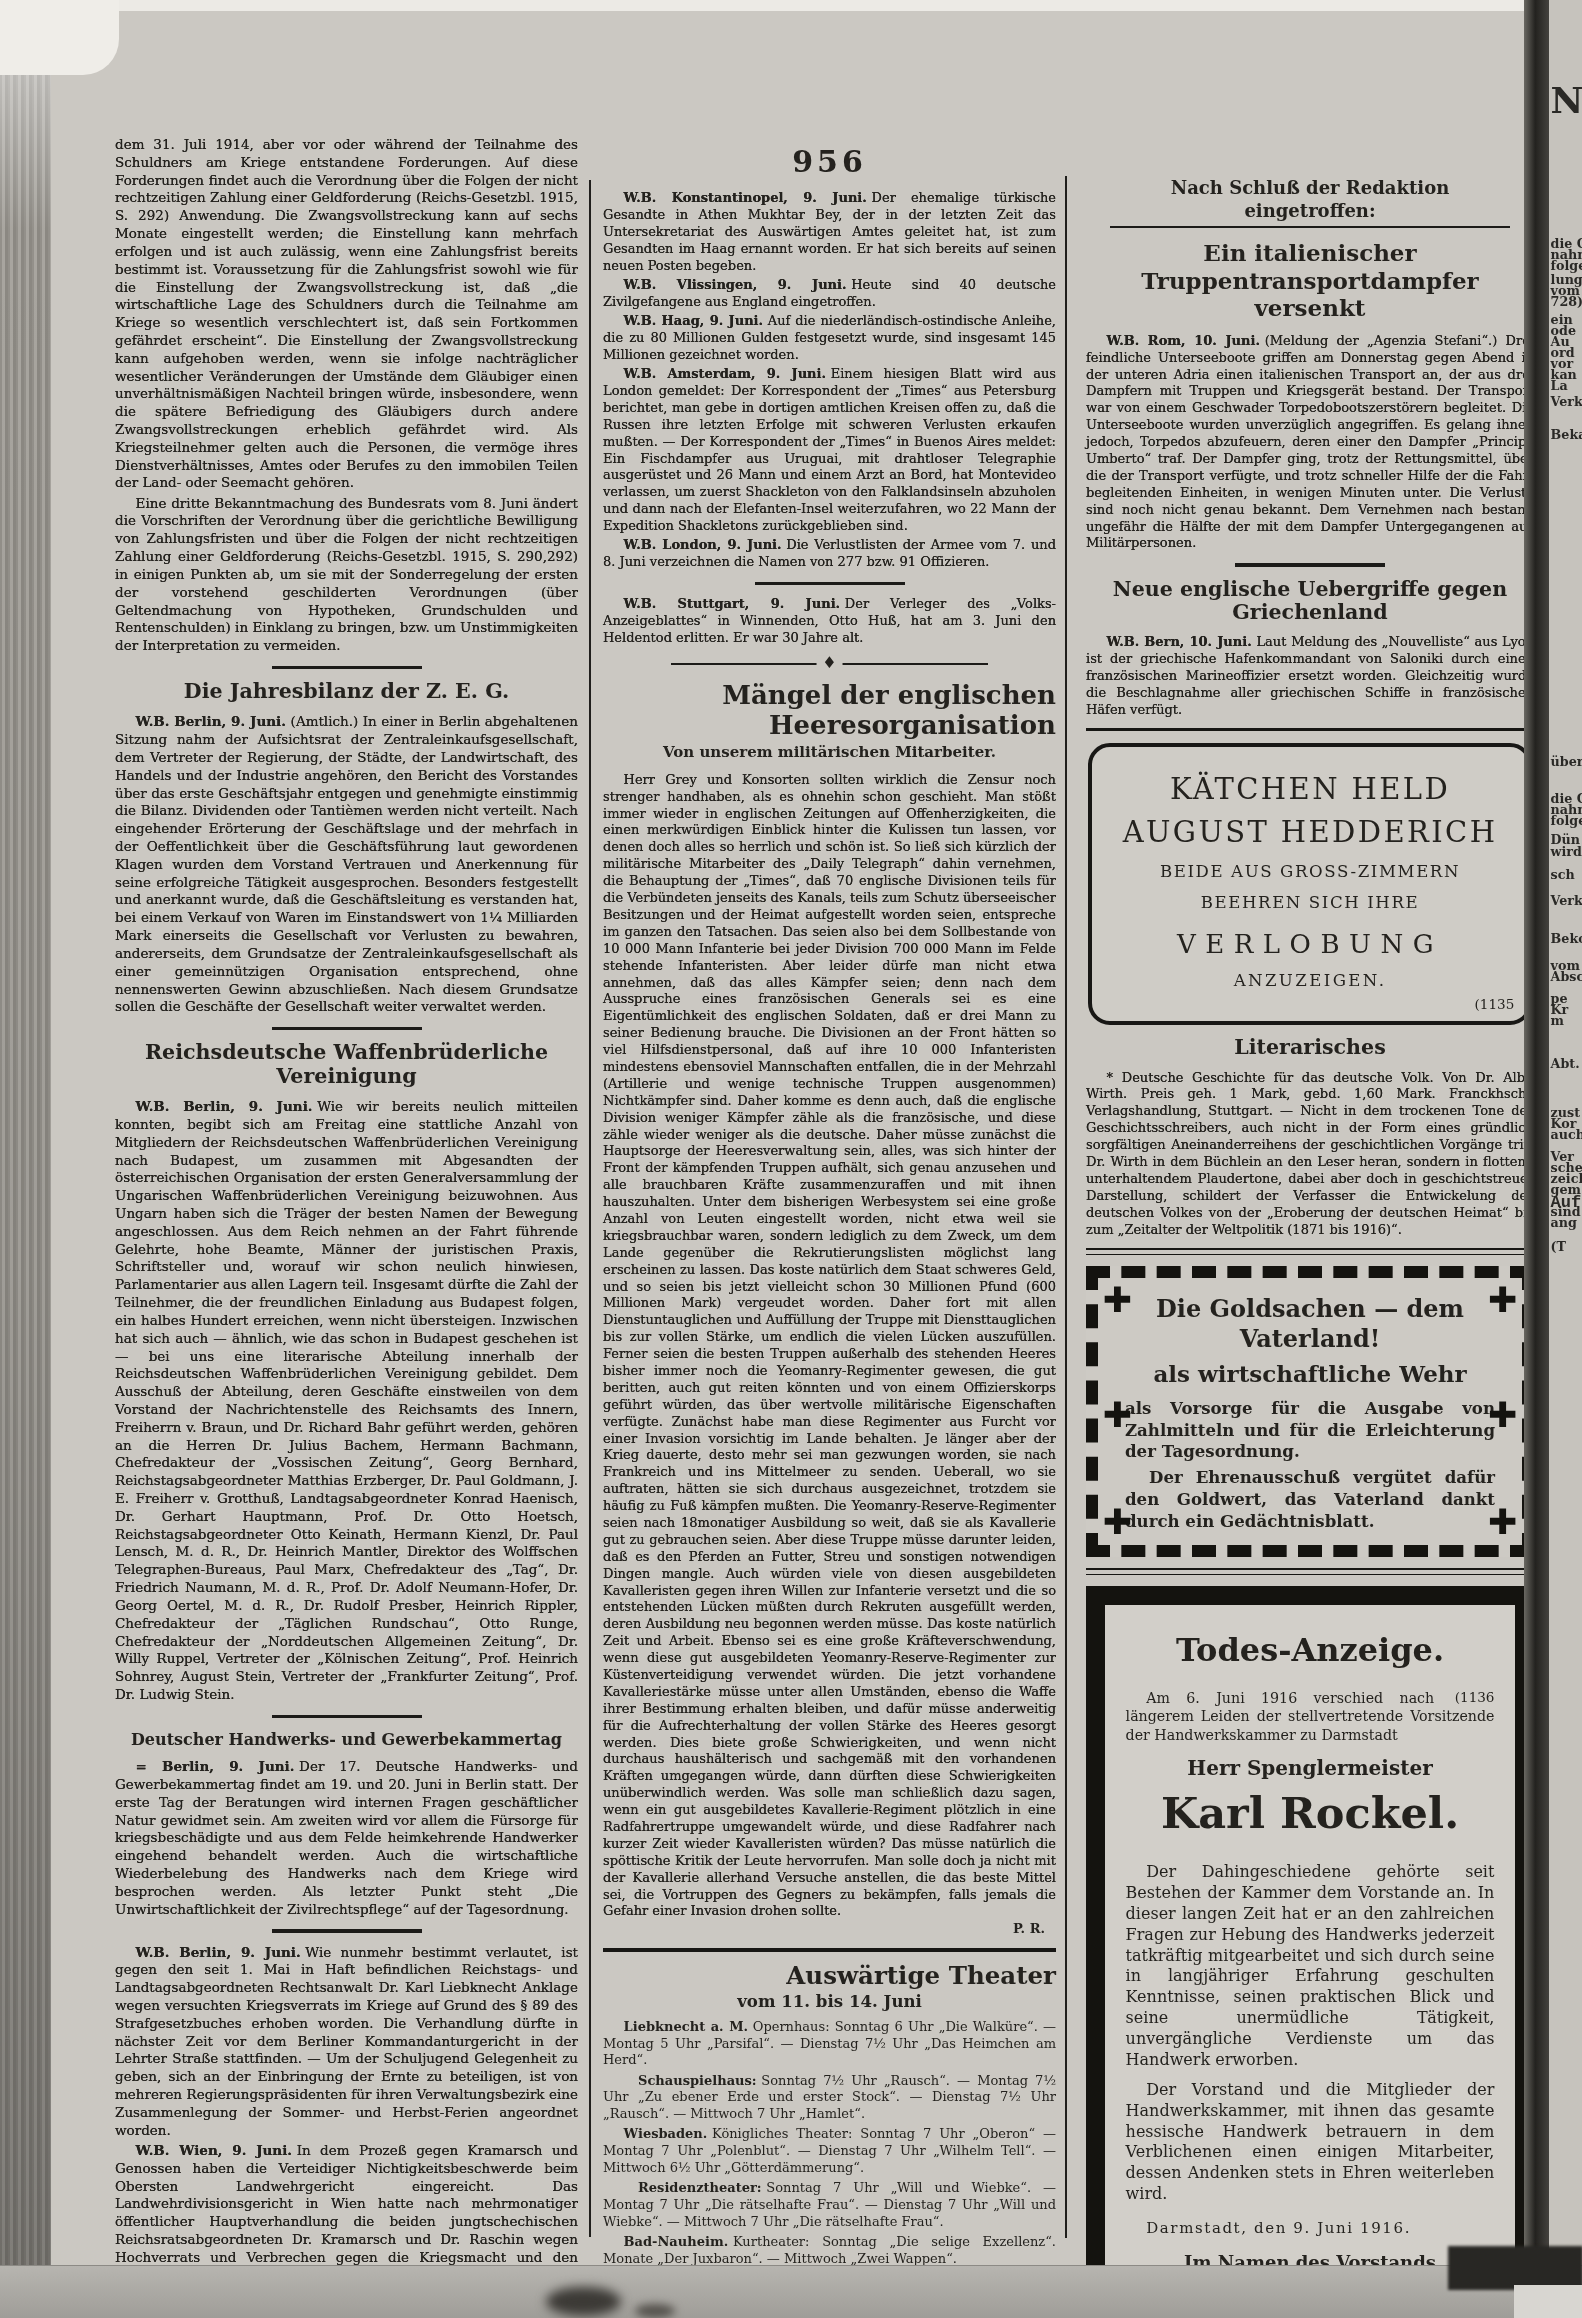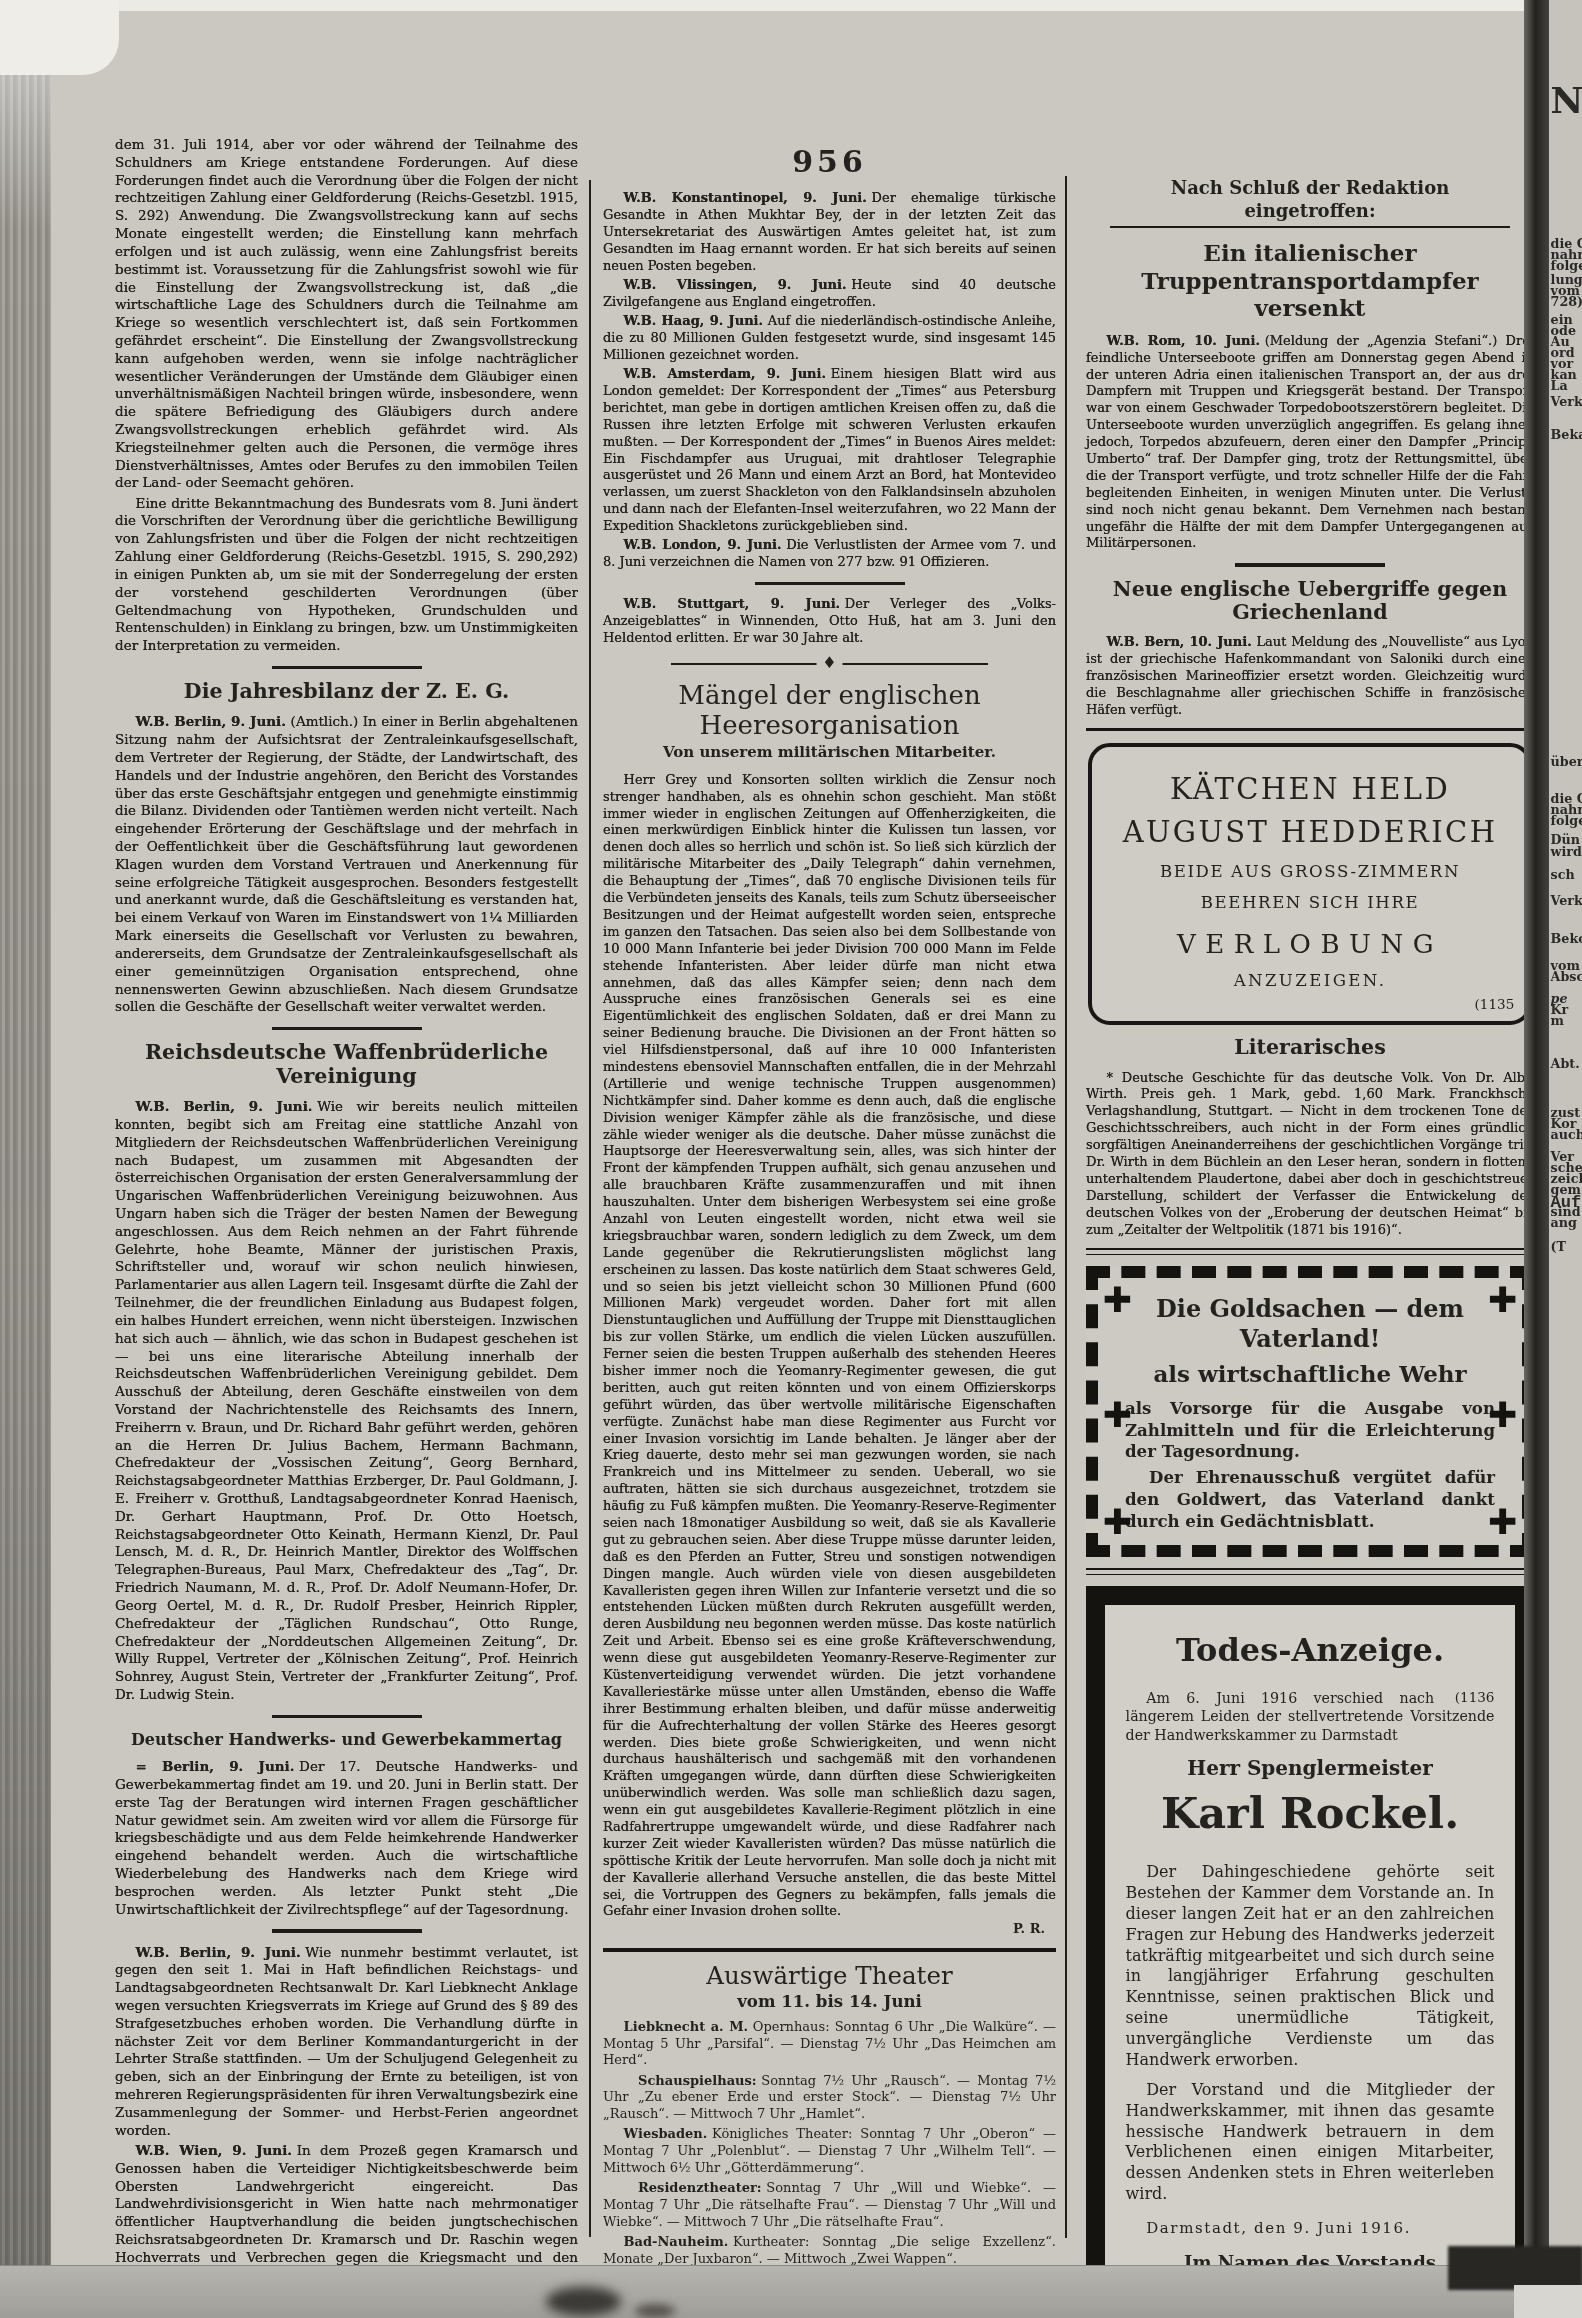--- a/index.html
+++ b/index.html
@@ -37,21 +37,21 @@
   .col-mid{left:603px;top:190px;width:453px;font-size:13px;line-height:1.3;}
   .col-right{left:1086px;top:176px;width:448px;font-size:13px;line-height:1.3;}
   .pagenum{position:absolute;left:603px;top:147px;width:453px;text-align:center;
            font-size:30px;font-weight:bold;letter-spacing:4px;line-height:1;}
 
   .para{margin:0 0 2.4px;text-indent:20.6px;text-shadow:0 0 0.3px #24221e;}
   .noindent{text-indent:0;}
   .lead{font-weight:bold;margin-right:4.7px;}
   .head-md{font-size:20.6px;font-weight:bold;text-align:center;margin:8px 0 9.5px;line-height:1.15;}
   .head-sm{font-size:16px;font-weight:bold;text-align:center;margin:6.3px 0 8px;}
-  .head-lg{font-size:26px;font-weight:normal;text-align:center;margin:11px 0 3.2px;line-height:1.12;}
+  .head-lg{font-size:26px;font-weight:bold;text-align:right;margin:11px 0 3.2px;line-height:1.12;}
   .subhead{font-size:15px;text-align:center;margin:1.6px 0 9.5px;font-weight:bold;}
   .hr-short{width:150px;height:3.2px;background:#1c1b18;margin:11px auto;}
   .hr-diamond{position:relative;height:2.4px;background:#1c1b18;width:70%;margin:16px auto;}
   .hr-diamond::after{content:"♦";position:absolute;left:50%;top:50%;transform:translate(-50%,-54%);
        background:#cbc8c2;padding:0 6.3px;font-size:16px;line-height:1;}
   .hr-thick{height:4.7px;background:#171613;margin:9.5px 0;}
   .hr-thin{height:2.4px;background:#171613;margin:9.5px 0;}
   .hr-double{border-top:2.4px solid #171613;border-bottom:1.6px solid #171613;height:4px;margin:9.5px 0;}
   .sig{text-align:right;font-weight:bold;padding-right:11px;margin:-1.6px 0 3.2px;}
 
@@ -241,21 +241,21 @@
       <span class="frag" style="top: 791px; font-size: 12.7px;">die G</span>
       <span class="frag" style="top: 802px; font-size: 12.7px;">nahm</span>
       <span class="frag" style="top: 813px; font-size: 12.7px;">folge</span>
       <span class="frag" style="top: 832px; font-size: 12.7px;">Dün</span>
       <span class="frag" style="top: 844px; font-size: 12.7px;">wird</span>
       <span class="frag" style="top: 867px; font-size: 12.7px;">sch</span>
       <span class="frag" style="top: 893px; font-size: 12.7px;">Verk</span>
       <span class="frag" style="top: 931px; font-size: 12.7px;">Beko</span>
       <span class="frag" style="top: 958px; font-size: 12.7px;">vom</span>
       <span class="frag" style="top: 969px; font-size: 12.7px;">Absch</span>
-      <span class="frag" style="top: 991px; font-size: 12.7px; font-style: italic;">pe</span>
+      <span class="frag" style="top: 991px; font-size: 12.7px;">pe</span>
       <span class="frag" style="top: 1002px; font-size: 12.7px;">Kr</span>
       <span class="frag" style="top: 1013px; font-size: 12.7px;">m</span>
       <span class="frag" style="top: 1056px; font-size: 12.7px;">Abt.</span>
       <span class="frag" style="top: 1105px; font-size: 12.7px;">zust</span>
       <span class="frag" style="top: 1116px; font-size: 12.7px;">Kor</span>
       <span class="frag" style="top: 1127px; font-size: 12.7px;">auch</span>
       <span class="frag" style="top: 1149px; font-size: 12.7px;">Ver</span>
       <span class="frag" style="top: 1160px; font-size: 12.7px;">scher</span>
       <span class="frag" style="top: 1171px; font-size: 12.7px;">zeich</span>
       <span class="frag" style="top: 1182px; font-size: 12.7px;">gem</span>

